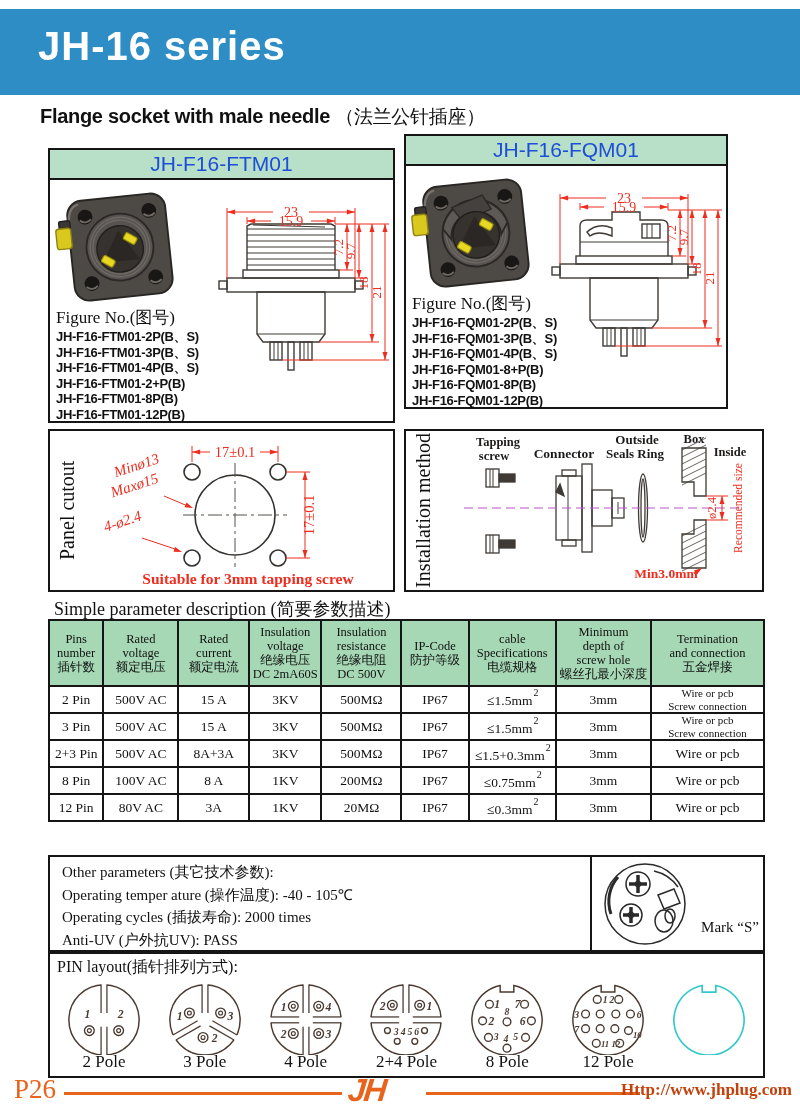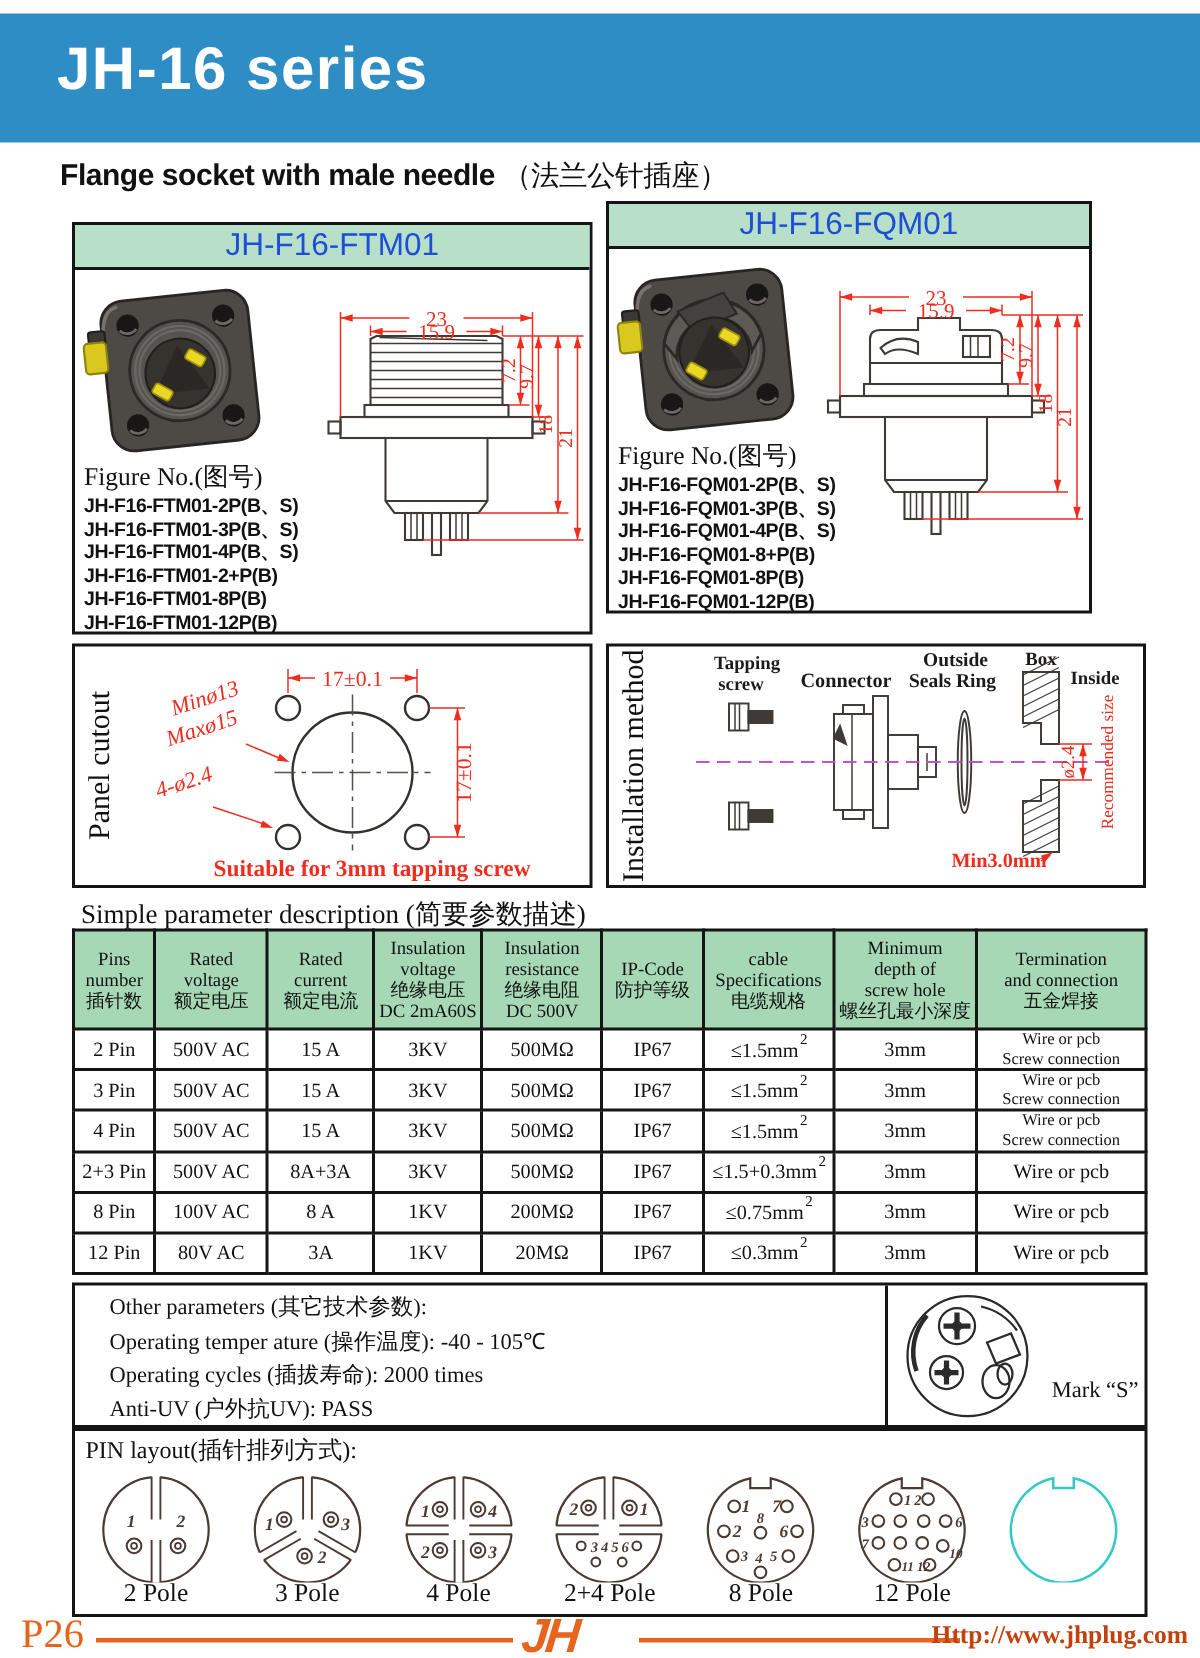--- a/index.html
+++ b/index.html
@@ -32,21 +32,21 @@
   .params th,.params td{border:2px solid #151515;text-align:center;vertical-align:middle;padding:0 1px}
   .params th{background:#a6d8b5;font-weight:normal}
   .params thead tr{height:66px}
   .params tbody tr{height:27px}
   .params td{font:13.5px "Liberation Serif",serif}
   .h-line{font:12.5px/14.2px "Liberation Serif",serif}
   .cell-line{font:11px/12.6px "Liberation Serif",serif}
   .params sup{font-size:10px;position:relative;top:-3px;left:1px}
   
   .otherbox{position:absolute;left:48px;top:855px;width:717px;height:97px;border:2.5px solid #151515}
-  .op-lines{padding:4px 0 0 23px}
+  .op-lines{padding:4px 0 0 12px}
   .op-line{font:15px/22.5px "Liberation Serif",serif}
   .markcell{position:absolute;left:540px;top:0;bottom:0;right:0;border-left:2px solid #151515}
   .mark-label{position:absolute;right:4px;bottom:14px;font:15px "Liberation Serif",serif}
   
   .pinbox{position:absolute;left:48px;top:952px;width:717px;height:126px;border:2.5px solid #151515}
   .pin-title{font:16px "Liberation Serif",serif;padding:3px 0 0 7px}
   .pin-strip{position:absolute;left:5px;right:5px;top:21px;display:flex;justify-content:space-between}
   .pin-item{width:98px;display:flex;flex-direction:column;align-items:center}
   .pole-label{font:17px "Liberation Serif",serif;margin-top:-3px}
   
@@ -446,34 +446,20 @@
         <td>IP67</td>
         <td>≤1.5mm<sup>2</sup></td>
         <td>3mm</td>
         <td>
           <div class="cell-line">Wire or pcb</div>
           <div class="cell-line">Screw connection</div>
         </td>
       </tr>
       <tr>
         <td>3 Pin</td>
-        <td>500V AC</td>
-        <td>15 A</td>
-        <td>3KV</td>
-        <td>500MΩ</td>
-        <td>IP67</td>
-        <td>≤1.5mm<sup>2</sup></td>
-        <td>3mm</td>
-        <td>
-          <div class="cell-line">Wire or pcb</div>
-          <div class="cell-line">Screw connection</div>
-        </td>
-      </tr>
-      <tr>
-        <td>4 Pin</td>
         <td>500V AC</td>
         <td>15 A</td>
         <td>3KV</td>
         <td>500MΩ</td>
         <td>IP67</td>
         <td>≤1.5mm<sup>2</sup></td>
         <td>3mm</td>
         <td>
           <div class="cell-line">Wire or pcb</div>
           <div class="cell-line">Screw connection</div>

